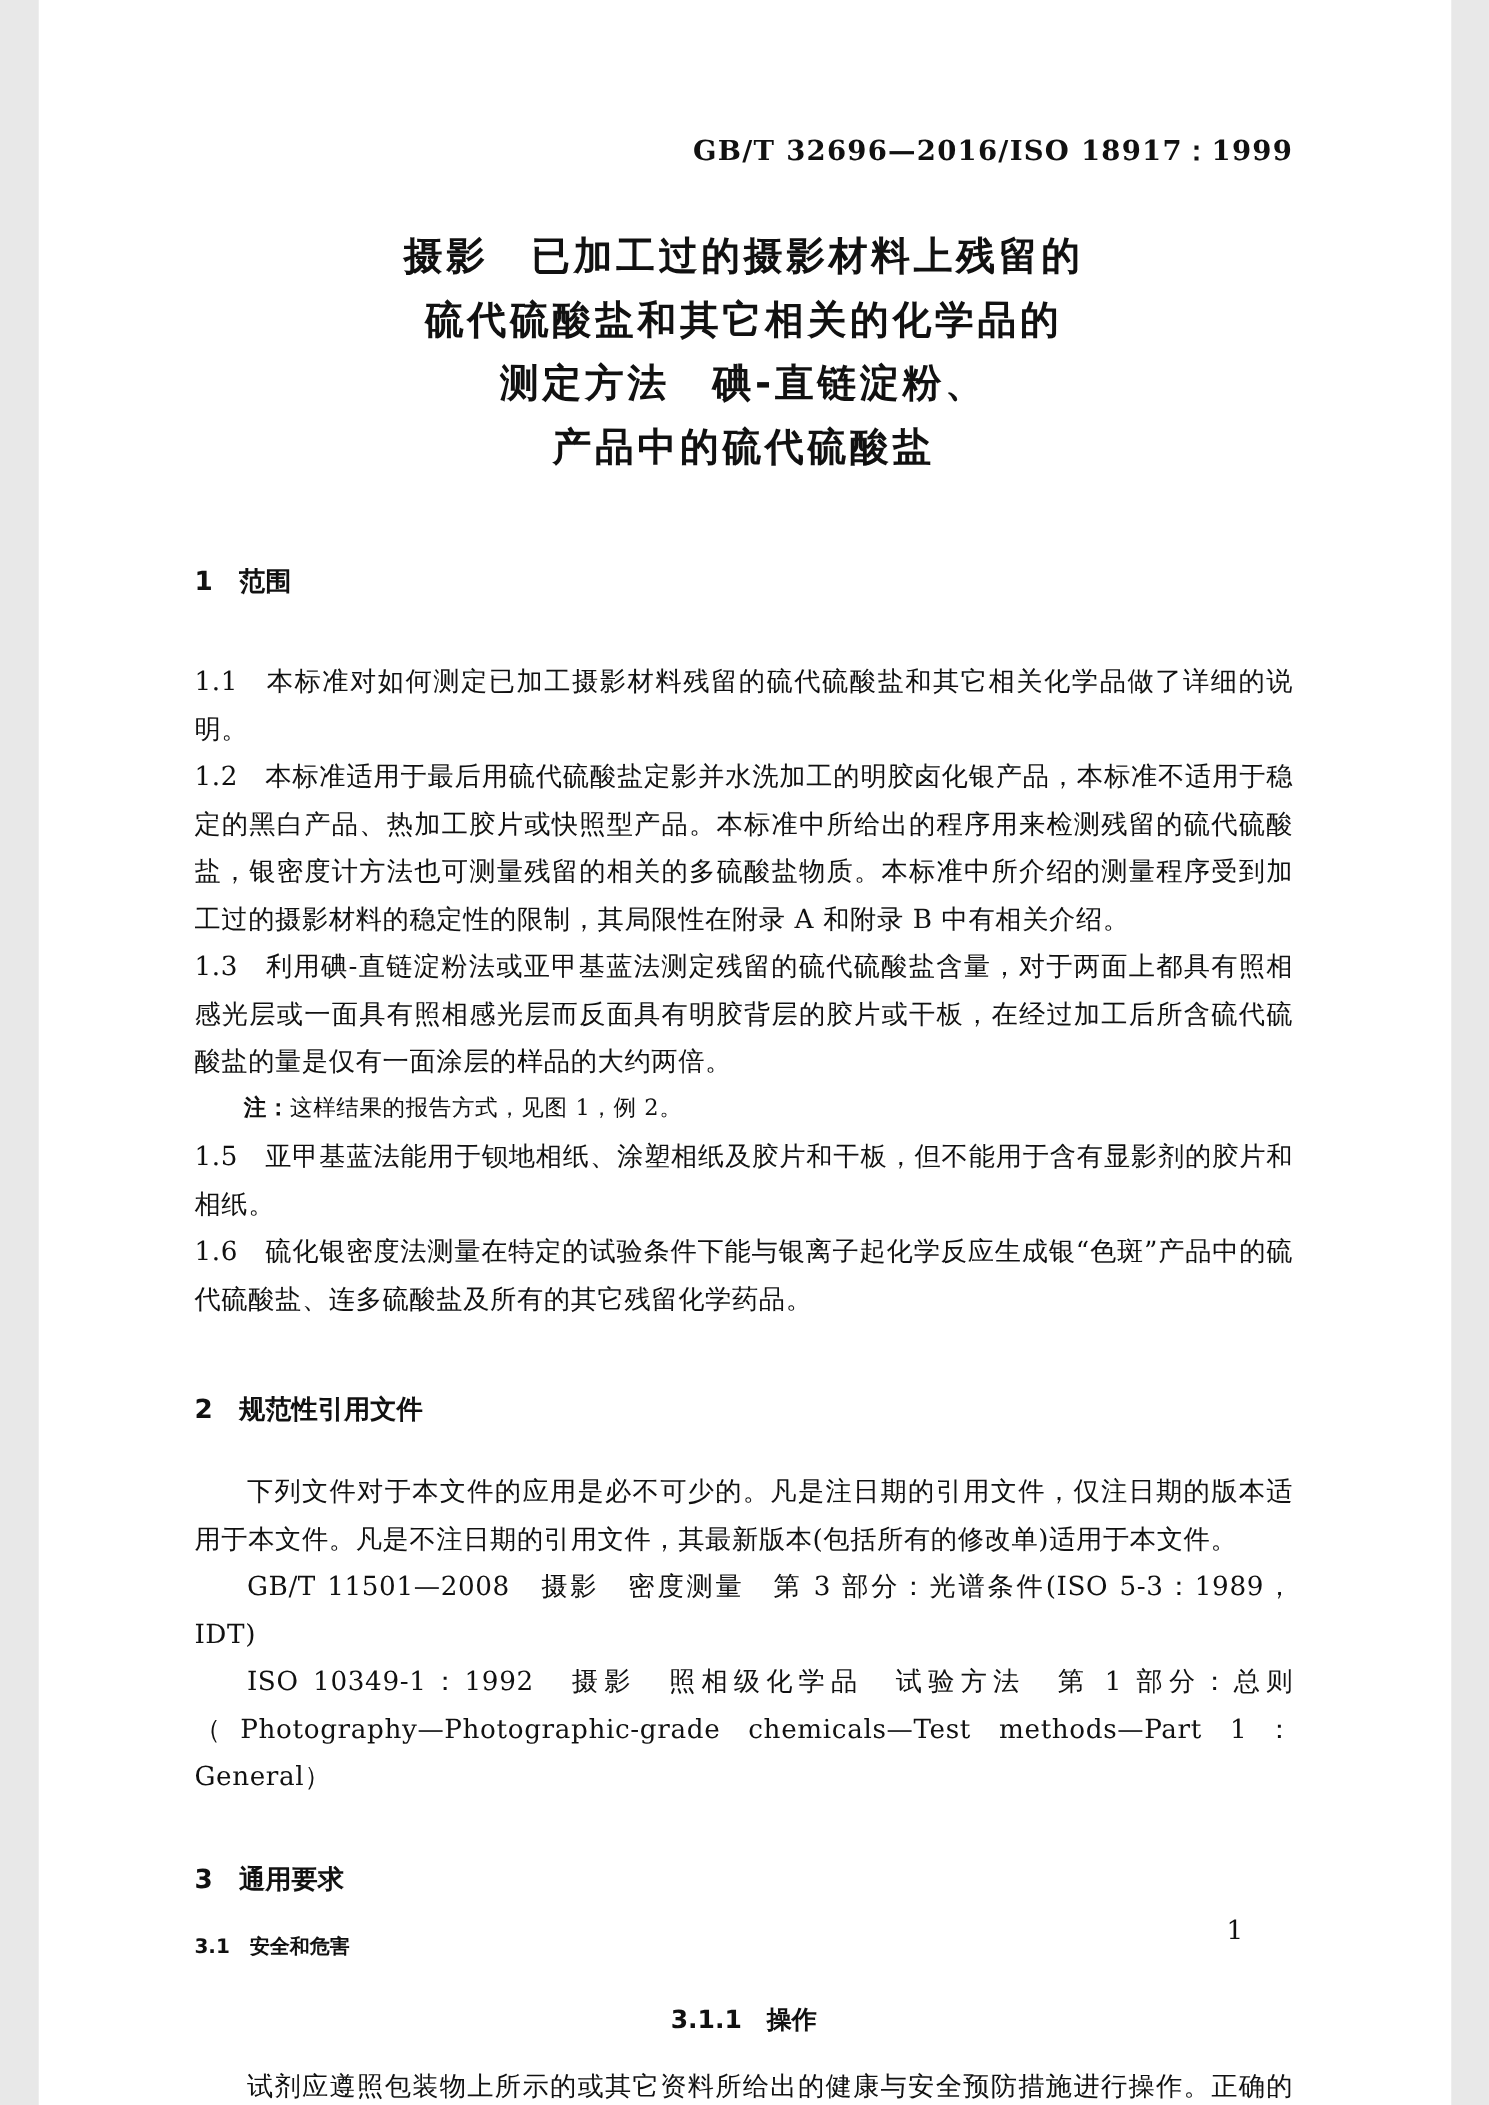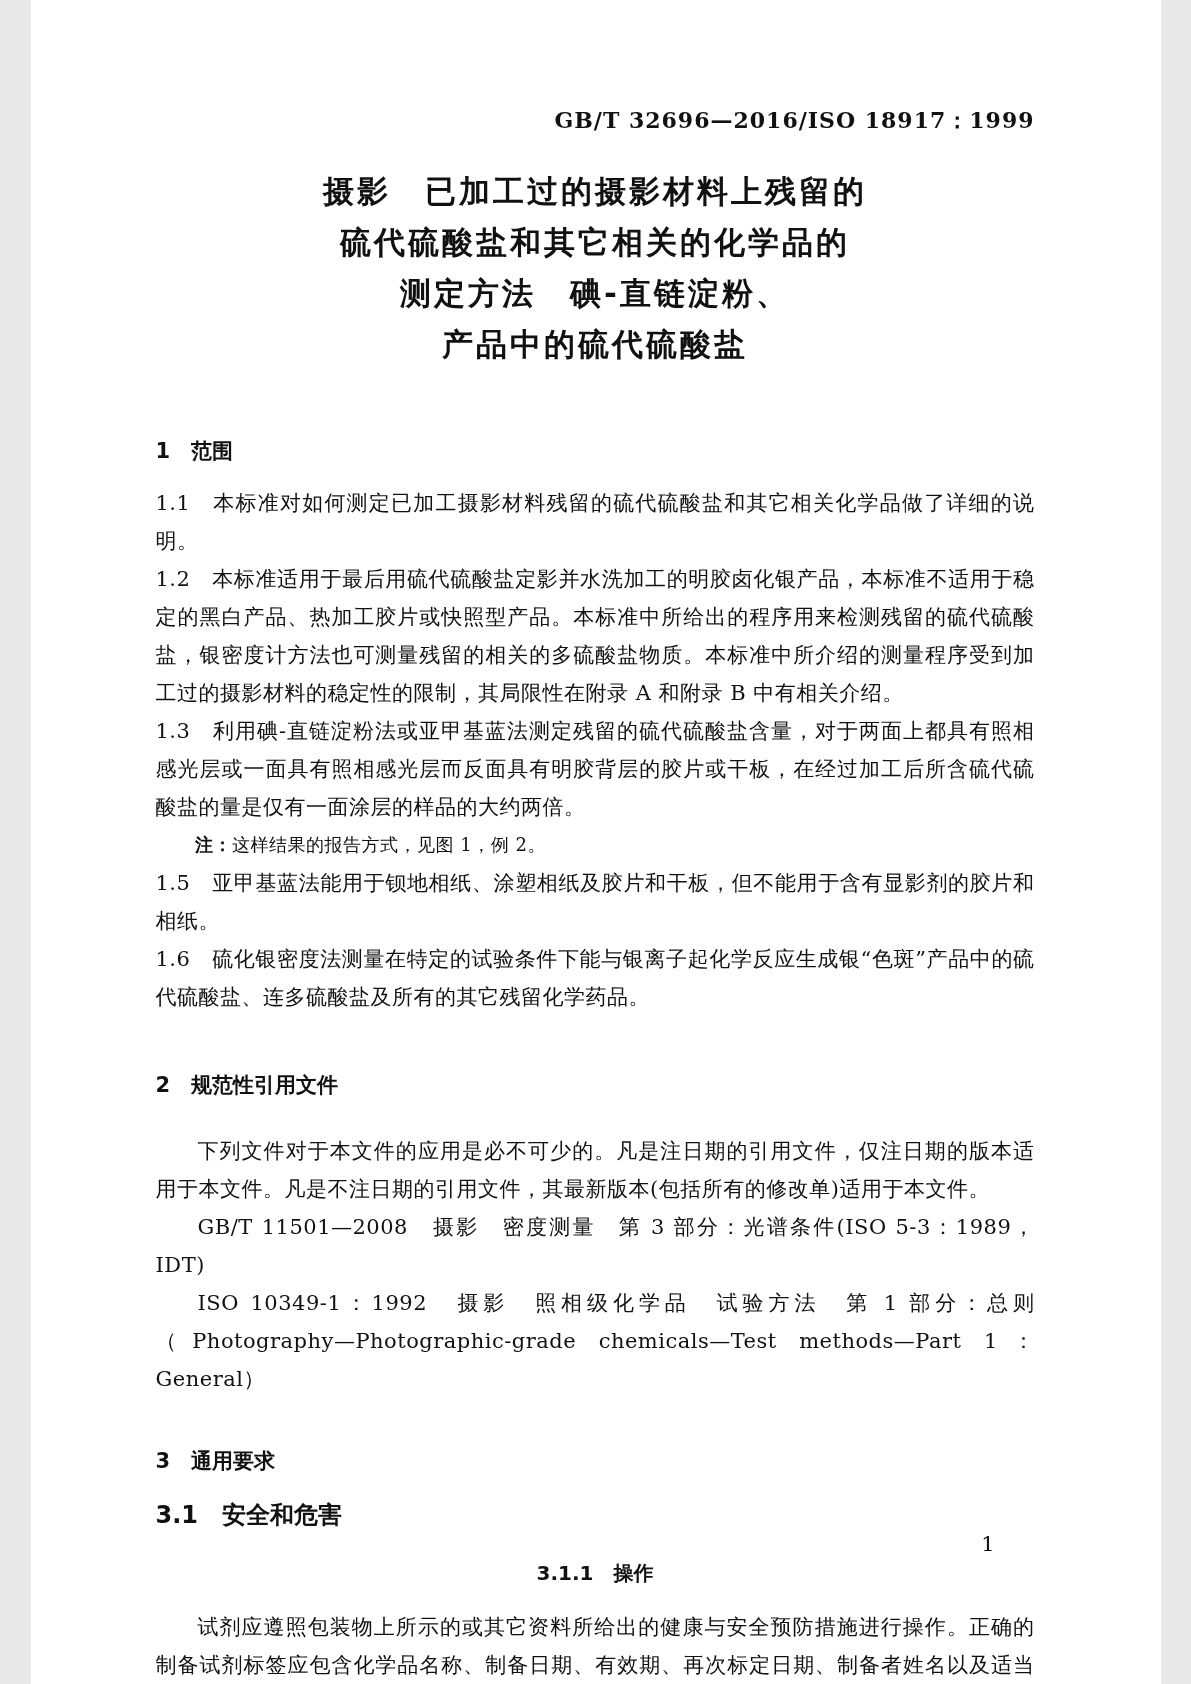--- a/index.html
+++ b/index.html
@@ -19,41 +19,41 @@
   }
   .std-header {
     margin-top: 106px;
     text-align: right;
     font-family: "DejaVu Serif", "Liberation Serif", serif;
     font-weight: bold;
     font-size: 22px;
     letter-spacing: 1px;
   }
   .doc-title {
-    margin-top: 30px;
+    margin-top: 44px;
     text-align: center;
     font-family: "DejaVu Sans", "Liberation Sans", sans-serif;
     font-weight: bold;
     font-size: 31px;
     line-height: 51px;
     letter-spacing: 3px;
   }
   .sec-heading {
     font-family: "DejaVu Sans", "Liberation Sans", sans-serif;
     font-weight: bold;
     font-size: 21px;
     line-height: 38px;
   }
-  .h-sec1 { margin-top: 62px; margin-bottom: 14px; }
+  .h-sec1 { margin-top: 62px; margin-bottom: 42px; }
   .h-sec2 { margin-top: 50px; margin-bottom: 28px; }
   .h-sec3 { margin-top: 44px; margin-bottom: 0; }
   .sub-heading {
     font-family: "DejaVu Sans", "Liberation Sans", sans-serif;
     font-weight: bold;
-    font-size: 24px;
+    font-size: 16px;
     line-height: 38px;
     margin-top: 16px;
   }
   .subsub-heading {
     font-family: "DejaVu Sans", "Liberation Sans", sans-serif;
     font-weight: bold;
     font-size: 20px;
     line-height: 38px;
     margin-top: 20px;
     text-align: center;

